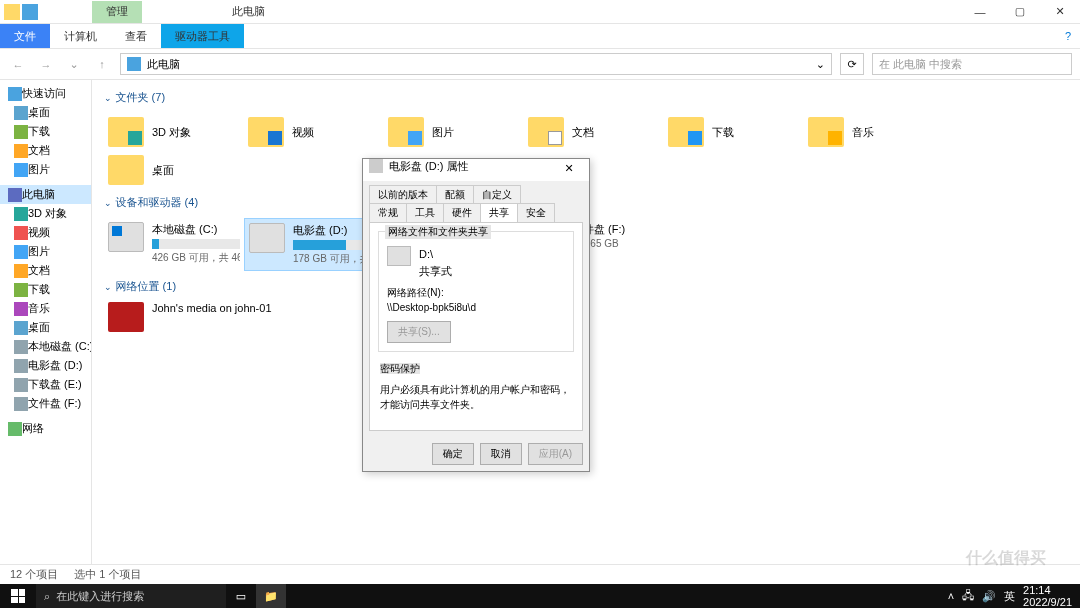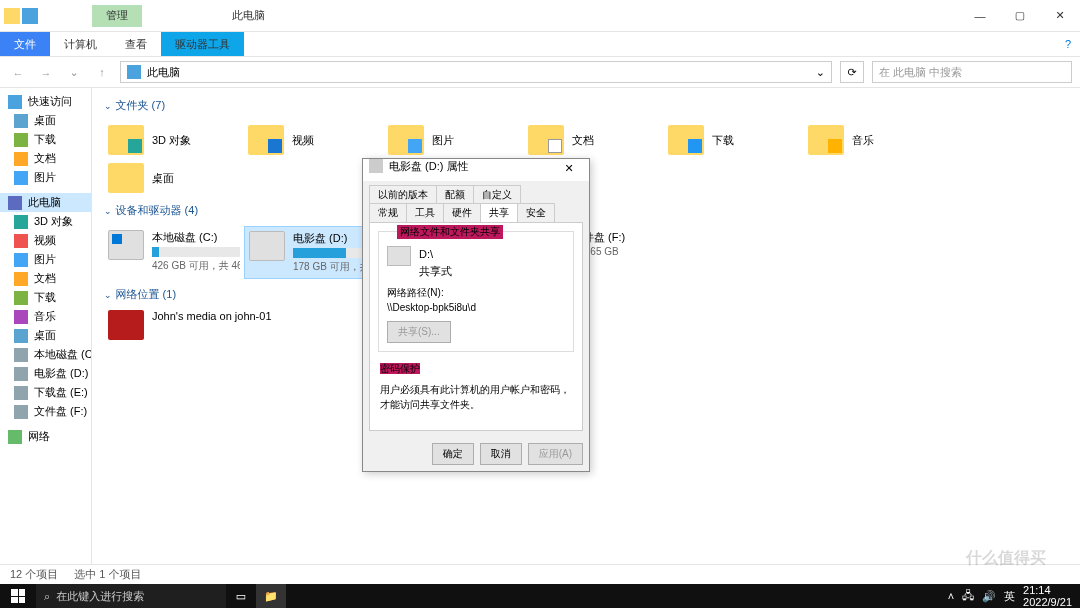--- a/index.html
+++ b/index.html
@@ -1,38 +1,38 @@
 <!DOCTYPE html>
 <html><head>
 <meta charset="utf-8">
 <style>
 *{margin:0;padding:0;box-sizing:border-box;font-family:"Microsoft YaHei","Segoe UI",sans-serif;font-size:11px}
 body{width:1080px;height:608px;overflow:hidden;background:#fff;position:relative}
-.titlebar{height:32px;background:#fff;display:flex;align-items:center;border-bottom:1px solid #e5e5e5}
+.titlebar{height:24px;background:#fff;display:flex;align-items:center;border-bottom:1px solid #e5e5e5}
 .titlebar-icons{display:flex;gap:2px;padding:0 4px}
 .titlebar-icon{width:16px;height:16px;background:#0078d7;display:inline-block}
 .titlebar-icon.folder{background:#ffd968}
 .titlebar-title{margin-left:90px;color:#333}
 .win-controls{margin-left:auto;display:flex}
 .win-btn{width:40px;height:22px;display:flex;align-items:center;justify-content:center;color:#333}
 .ribbon-tabs{height:24px;display:flex;align-items:stretch;background:#fff}
 .ribbon-tab{padding:0 14px;display:flex;align-items:center;color:#333;cursor:pointer}
 .ribbon-tab.file{background:#3b82f6;color:#fff}
 .ribbon-tab.active{background:#b5e0b5}
 .ribbon-tab.context{background:#0ea5e9}
 .ribbon-help{margin-left:auto;width:24px;display:flex;align-items:center;justify-content:center;color:#0078d7}
 .addrbar{height:32px;display:flex;align-items:center;padding:0 8px;gap:8px;border-top:1px solid #e5e5e5;border-bottom:1px solid #e5e5e5}
 .nav-btn{width:20px;height:20px;display:flex;align-items:center;justify-content:center;color:#999}
 .addr-field{flex:1;height:22px;border:1px solid #ccc;display:flex;align-items:center;padding:0 6px;gap:6px}
 .addr-icon{width:14px;height:14px;background:#4aa3df}
 .refresh{width:24px;height:22px;border:1px solid #ccc;display:flex;align-items:center;justify-content:center}
 .search{width:200px;height:22px;border:1px solid #ccc;padding:0 6px;color:#999;display:flex;align-items:center}
 .main{display:flex;height:calc(100% - 22px - 24px - 32px - 20px - 24px)}
 .sidebar{width:92px;border-right:1px solid #e5e5e5;padding:4px 0;overflow:hidden}
-.side-item{display:flex;align-items:center;gap:6px;padding:2px 8px 2px 14px;cursor:pointer;white-space:nowrap}
+.side-item{display:flex;align-items:center;padding:2px 8px 2px 14px;cursor:pointer;white-space:nowrap}
 .side-item.active{background:#cce8ff}
 .side-item.top{padding-left:8px}
 .side-icon{width:14px;height:14px;flex-shrink:0}
 .si-star{background:#4aa3df}
 .si-desktop{background:#5ba4cf}
 .si-down{background:#7cb342}
 .si-doc{background:#ffa726}
 .si-pic{background:#42a5f5}
 .si-pc{background:#5c6bc0}
 .si-3d{background:#26a69a}
@@ -79,21 +79,21 @@
 .dialog{position:absolute;left:362px;top:158px;width:228px;background:#f0f0f0;border:1px solid #888;box-shadow:2px 2px 8px rgba(0,0,0,.2);z-index:10}
 .dlg-title{height:22px;display:flex;padding:0 6px;background:#fff;gap:6px}
 .dlg-title-icon{width:14px;height:14px;background:#ccc}
 .dlg-close{margin-left:auto;width:28px;height:18px;display:flex;align-items:center;justify-content:center}
 .dlg-tabs{display:flex;flex-wrap:wrap;padding:4px 6px 0;background:#f0f0f0}
 .dlg-tab{padding:2px 8px;border:1px solid #ccc;border-bottom:none;background:#f0f0f0;margin-right:-1px;cursor:pointer;font-size:10px}
 .dlg-tab.row2{margin-top:-1px}
 .dlg-tab.active{background:#fff;position:relative;z-index:1}
 .dlg-body{background:#fff;margin:0 6px 6px;border:1px solid #ccc;padding:8px}
 .dlg-section{border:1px solid #ddd;padding:8px;margin-bottom:10px;position:relative}
-.dlg-section-title{position:absolute;top:-7px;left:18px;background:#be185d;padding:0 3px;font-size:10px}
+.dlg-section-title{position:absolute;top:-7px;left:6px;background:#e5e5e5;padding:0 3px;font-size:10px}
 .share-row{display:flex;gap:8px;align-items:flex-start;margin:6px 0}
 .share-icon{width:24px;height:20px;background:#e0e0e0;border:1px solid #bbb}
 .dlg-btn{padding:3px 10px;border:1px solid #adadad;background:#e1e1e1;cursor:pointer;font-size:10px}
 .dlg-btn:disabled{color:#999}
 .dlg-btn.highlighted{border:2px solid #0078d7;background:#e5f1fb}
 .shield{display:inline-block;width:10px;height:10px;background:linear-gradient(135deg,#ffc107 50%,#2196f3 50%);margin-right:3px;vertical-align:middle}
 .dlg-link{color:#0066cc;text-decoration:underline;cursor:pointer}
 .dlg-footer{display:flex;justify-content:flex-end;gap:6px;padding:6px}
 .dlg-text{font-size:10px;line-height:1.5}
 </style>

